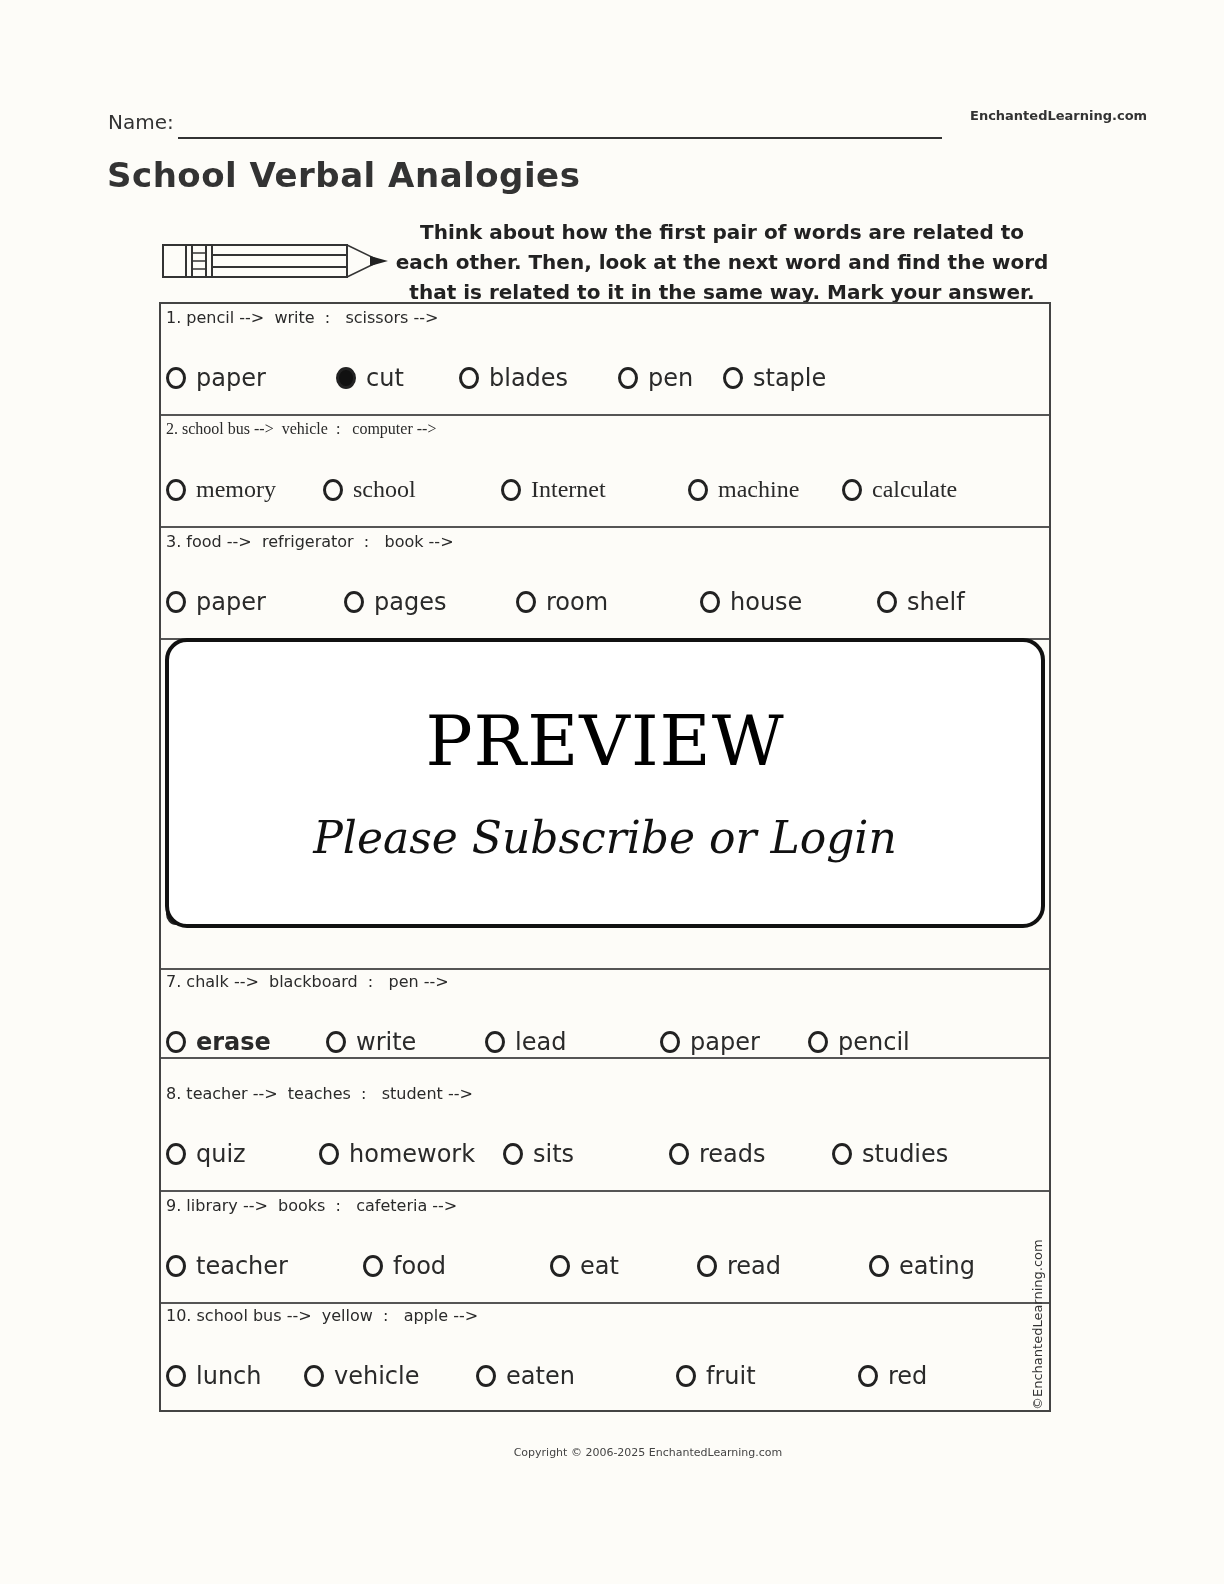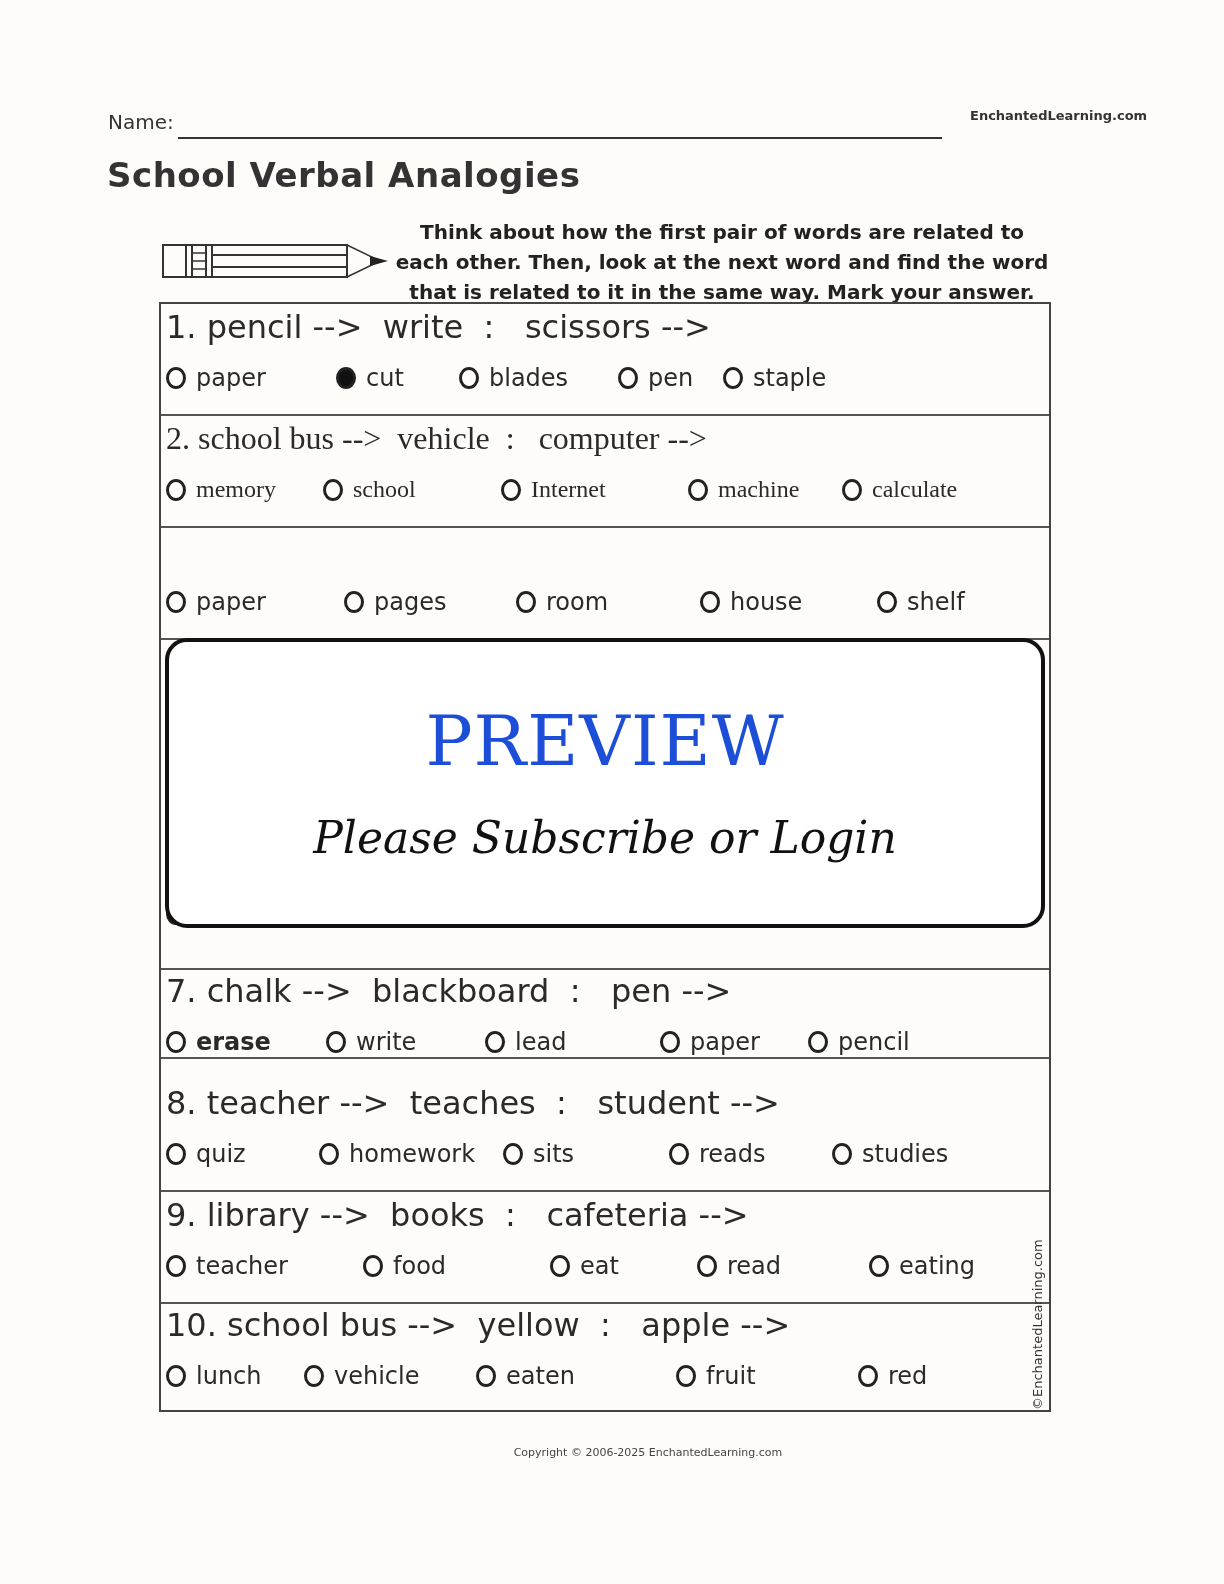--- a/index.html
+++ b/index.html
@@ -22,35 +22,35 @@
       font-size: 20px; font-weight: bold; line-height: 30px; text-align: center; color: #222;
     }
     #worksheet {
       left: 159px; top: 302px; width: 892px; height: 1110px;
       border: 2px solid #444; box-sizing: border-box; background: #fdfcf8;
     }
     .question {
       position: absolute; left: 0; width: 100%; height: 112px;
       border-bottom: 2px solid #555; box-sizing: border-box;
     }
-    .q-prompt { position: absolute; left: 5px; top: 4px; font-size: 32px; color: #2a2a2a; white-space: pre; }
+    .q-prompt { position: absolute; left: 5px; top: 4px; font-size: 16px; color: #2a2a2a; white-space: pre; }
     .option { position: absolute; top: 60px; font-size: 24px; color: #2a2a2a; display: flex; align-items: center; white-space: pre; }
     .bubble {
       display: inline-block; width: 14px; height: 16px; border: 3px solid #222; border-radius: 50%;
       margin-right: 10px; box-sizing: content-box;
     }
     .bubble.filled { background: #111; }
     #preview-box {
       left: 165px; top: 638px; width: 880px; height: 290px;
       border: 4px solid #111; border-radius: 22px; background: #fff; box-sizing: border-box;
       text-align: center;
     }
     #preview-title {
       position: absolute; left: 0; right: 0; top: 58px;
-      font-family: "DejaVu Serif", serif; font-size: 70px; color: #1d4ed8; letter-spacing: 1px;
+      font-family: "DejaVu Serif", serif; font-size: 70px; color: #000000; letter-spacing: 1px;
     }
     #preview-sub {
       position: absolute; left: 0; right: 0; top: 170px;
       font-family: "DejaVu Serif", serif; font-style: italic; font-size: 44px; color: #111;
     }
     #side-credit {
       left: 1030px; top: 1410px; transform-origin: left top; transform: rotate(-90deg);
       font-size: 13px; color: #333; white-space: nowrap;
     }
     #copyright { left: 0; width: 1224px; top: 1446px; text-align: center; font-size: 11px; color: #444; margin-left: 36px; }
@@ -91,20 +91,21 @@
     </div>
     <div class="question" style="top: 112px; height: 112px; font-family: Liberation Serif, serif;">
       <div class="q-prompt">2. school bus --&gt;  vehicle  :   computer --&gt;</div>
       <div class="option" style="left: 5px;"><span class="bubble"></span><span>memory</span></div>
       <div class="option" style="left: 162px;"><span class="bubble"></span><span>school</span></div>
       <div class="option" style="left: 340px;"><span class="bubble"></span><span>Internet</span></div>
       <div class="option" style="left: 527px;"><span class="bubble"></span><span>machine</span></div>
       <div class="option" style="left: 681px;"><span class="bubble"></span><span>calculate</span></div>
     </div>
     <div class="question" style="top: 224px; height: 112px;">
+      <div class="q-prompt">3. food --&gt;  refrigerator  :   book --&gt;</div>
       <div class="option" style="left: 5px;"><span class="bubble"></span><span>paper</span></div>
       <div class="option" style="left: 183px;"><span class="bubble"></span><span>pages</span></div>
       <div class="option" style="left: 355px;"><span class="bubble"></span><span>room</span></div>
       <div class="option" style="left: 539px;"><span class="bubble"></span><span>house</span></div>
       <div class="option" style="left: 716px;"><span class="bubble"></span><span>shelf</span></div>
     </div>
     <div class="question" style="top: 554px; height: 112px;">
       <div class="q-prompt"></div>
       <div class="option" style="left: 5px; top: 42px;"><span class="bubble"></span><span>teaches</span></div>
       <div class="option" style="left: 193px; top: 42px;"><span class="bubble"></span><span>desk</span></div>

